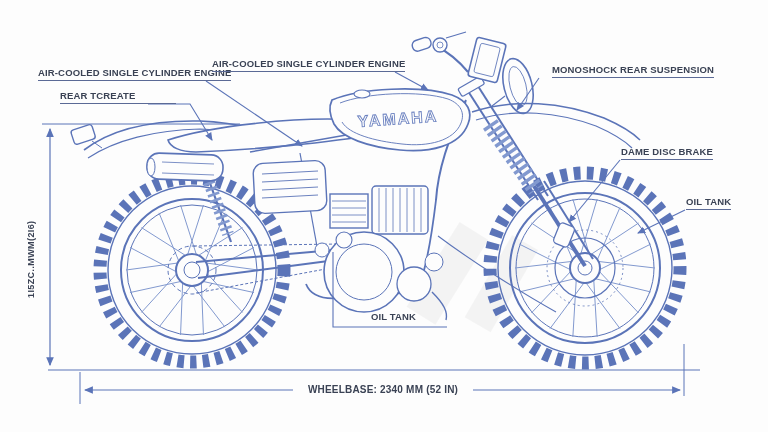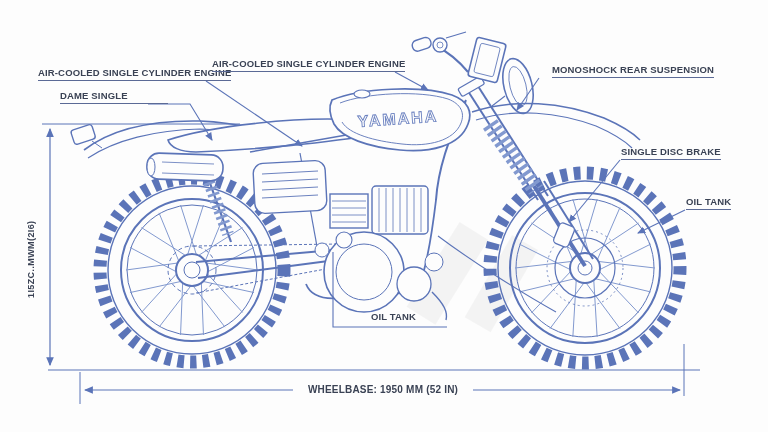--- a/index.html
+++ b/index.html
@@ -228,21 +228,21 @@
     <polyline points="148,104 190,104 212,140" marker-end="url(#mA)"></polyline>
     <polyline points="395,72 428,90" marker-end="url(#mA)"></polyline>
     <polyline points="539,78 517,110" marker-end="url(#mA)"></polyline>
     <polyline points="620,160 569,222" marker-end="url(#mA)"></polyline>
     <polyline points="685,210 638,233" marker-end="url(#mA)"></polyline>
     <polyline points="333,252 333,327 447,327"></polyline>
   </g>
 </svg>
 
   <div class="lbl" style="left:38px;top:67px">AIR-COOLED SINGLE CYLINDER ENGINE</div>
-  <div class="lbl" style="left:60px;top:90px;padding-right:40px">DAME SINGLE</div>
+  <div class="lbl" style="left:60px;top:90px;padding-right:40px">REAR TCREATE</div>
   <div class="lbl" style="left:212px;top:58px">AIR-COOLED SINGLE CYLINDER ENGINE</div>
   <div class="lbl" style="left:552px;top:64px">MONOSHOCK REAR SUSPENSION</div>
-  <div class="lbl" style="left:621px;top:146px">SINGLE DISC BRAKE</div>
+  <div class="lbl" style="left:621px;top:146px">DAME DISC BRAKE</div>
   <div class="lbl" style="left:686px;top:196px">OIL TANK</div>
   <div class="lbl-plain" style="left:340px;top:311px;width:107px;text-align:center">OIL TANK</div>
 
-  <div class="wheelbase">WHEELBASE: 1950 MM (52 IN)</div>
+  <div class="wheelbase">WHEELBASE: 2340 MM (52 IN)</div>
 </div>
 
 </body></html>

